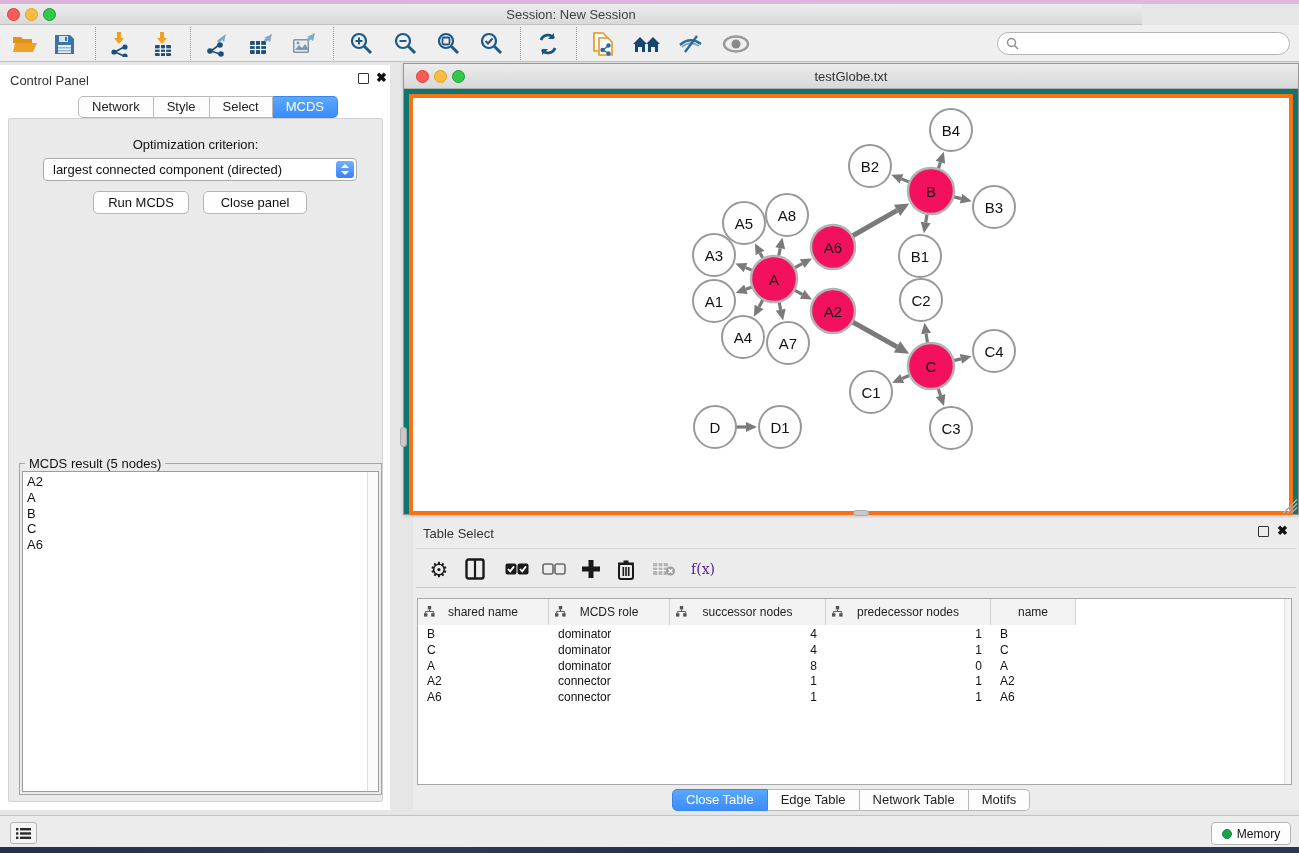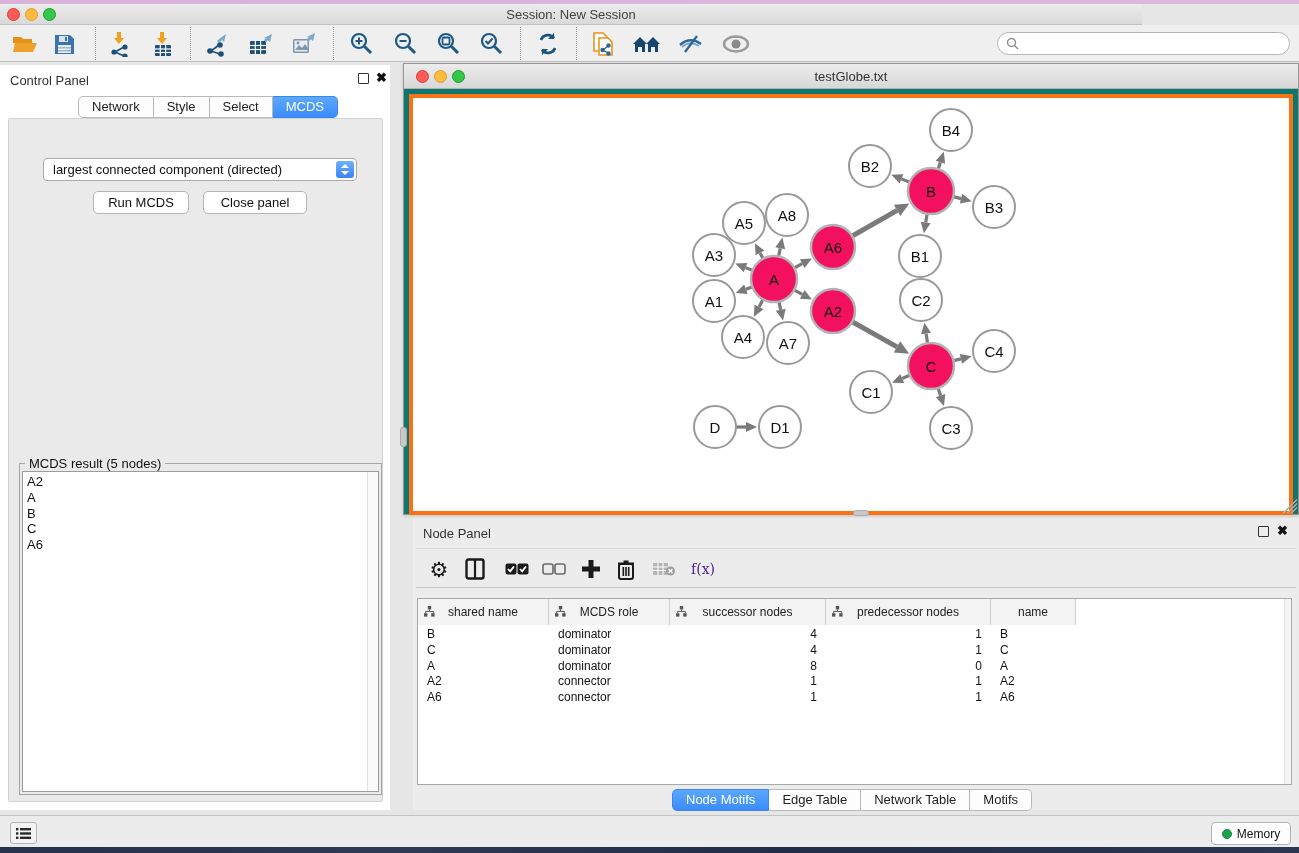--- a/index.html
+++ b/index.html
@@ -360,20 +360,21 @@
   <div class="panel-title">Control Panel</div>
   <span class="float-btn" style="left:358px"></span>
   <span class="close-btn" style="left:376px">✖</span>
   <div class="seg-tabs" style="left:78px; top:31px">
       <div class="seg-tab">Network</div>
       <div class="seg-tab">Style</div>
       <div class="seg-tab">Select</div>
       <div class="seg-tab active">MCDS</div>
     </div>
   <div class="cp-content">
+    <div class="opt-label">Optimization criterion:</div>
     <div class="dropdown">
       <span>largest connected component (directed)</span>
       <span class="dd-stepper"></span>
     </div>
     <button class="cp-btn" style="left:84px; width:96px">Run MCDS</button>
     <button class="cp-btn" style="left:194px; width:104px">Close panel</button>
     <div class="groupbox">
       <span class="legend">MCDS result (5 nodes)</span>
       <div class="result-list">
         <div style="padding-top:2px">
@@ -479,21 +480,21 @@
         <circle cx="367" cy="329" r="21" fill="#fefefe" stroke="#999999" stroke-width="2"></circle>
         <text x="367" y="334.5" text-anchor="middle" font-size="15" font-family="&quot;Liberation Sans&quot;, sans-serif" fill="#111111">D1</text>
       </svg>
     <span class="hthumb"></span>
   </div>
   <span class="vthumb"></span>
   <span class="resize-grip"></span>
 </div>
 
 <div class="abs table-panel">
-  <div class="panel-title">Node Panel</div>
+  <div class="panel-title">Table Select</div>
   <span class="float-btn" style="left:845px"></span>
   <span class="close-btn" style="left:864px">✖</span>
 
   <div class="tp-toolbar">
     <span class="tp-icon" style="left:8px">
         <span class="gear-glyph">⚙</span>
       </span>
     <span class="tp-icon" style="left:44px">
       <svg width="20" height="22" viewBox="0 0 20 22">
           <rect x="1.5" y="1.5" width="17" height="19" rx="2" fill="none" stroke="#1a1a1a" stroke-width="2.4"></rect>
@@ -640,21 +641,21 @@
           <div class="dt-cell al" style="width: 121px;">connector</div>
           <div class="dt-cell ar" style="width: 156px;">1</div>
           <div class="dt-cell ar" style="width: 165px;">1</div>
           <div class="dt-cell al" style="width: 85px;">A6</div>
         </div>
       </div>
     <div class="dt-scroll"></div>
   </div>
 
   <div class="seg-tabs tp-tabs">
-      <div class="seg-tab active">Node Motifs</div>
+      <div class="seg-tab active">Close Table</div>
       <div class="seg-tab">Edge Table</div>
       <div class="seg-tab">Network Table</div>
       <div class="seg-tab">Motifs</div>
     </div>
 </div>
 
 <div class="abs status-bar">
   <span class="list-btn">
     <svg width="15" height="13" viewBox="0 0 15 13">
         <g fill="#2a2a2a">

